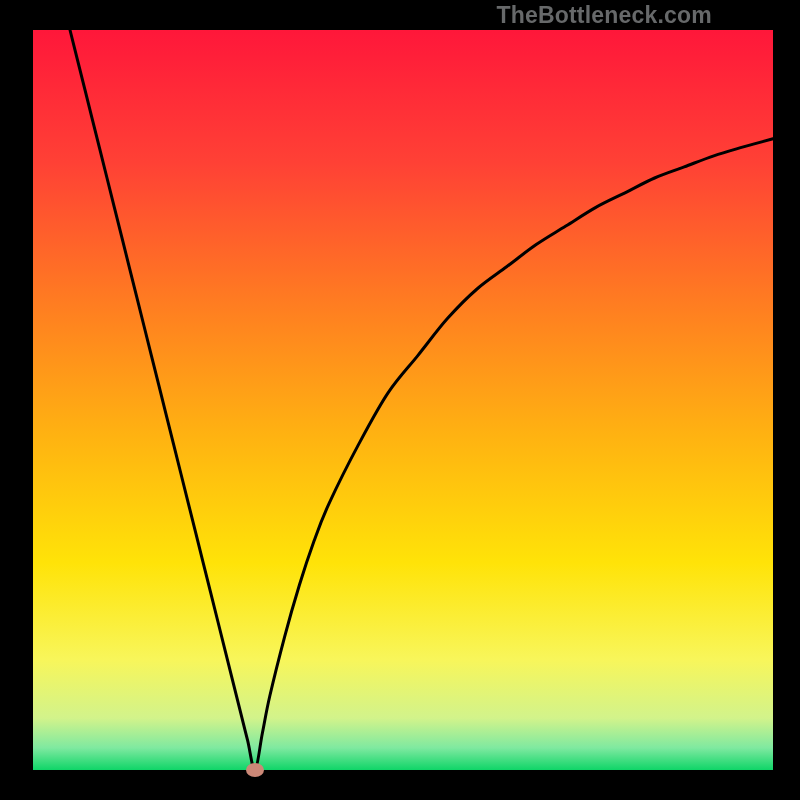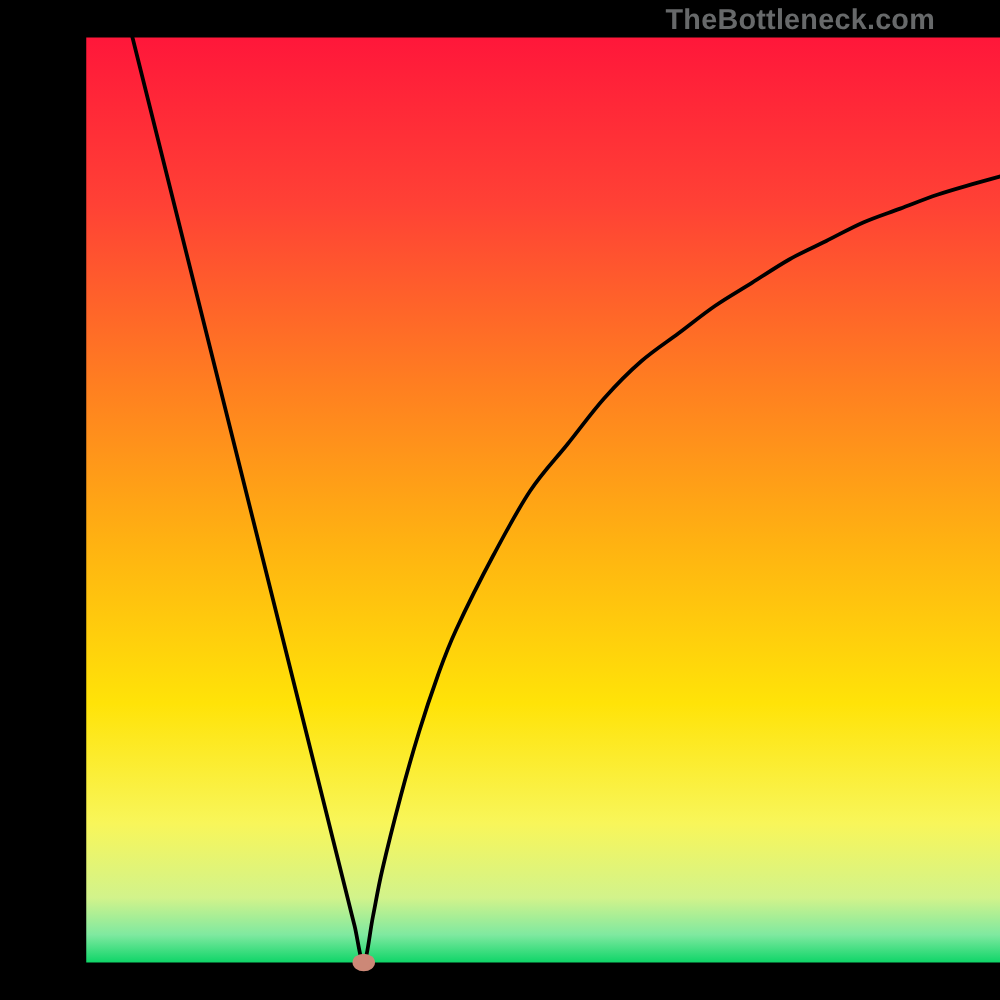--- a/index.html
+++ b/index.html
@@ -8,21 +8,20 @@
     width: 800px;
     height: 800px;
     background: #000;
     overflow: hidden;
   }
   .frame {
     position: relative;
     width: 724px;
     height: 800px;
     background: #000;
-    margin-left: 36px;
   }
   .attribution {
     position: absolute;
     top: 2px;
     right: 12px;
     font-family: Arial, Helvetica, sans-serif;
     font-size: 23px;
     font-weight: bold;
     color: #67696a;
     letter-spacing: 0.2px;

